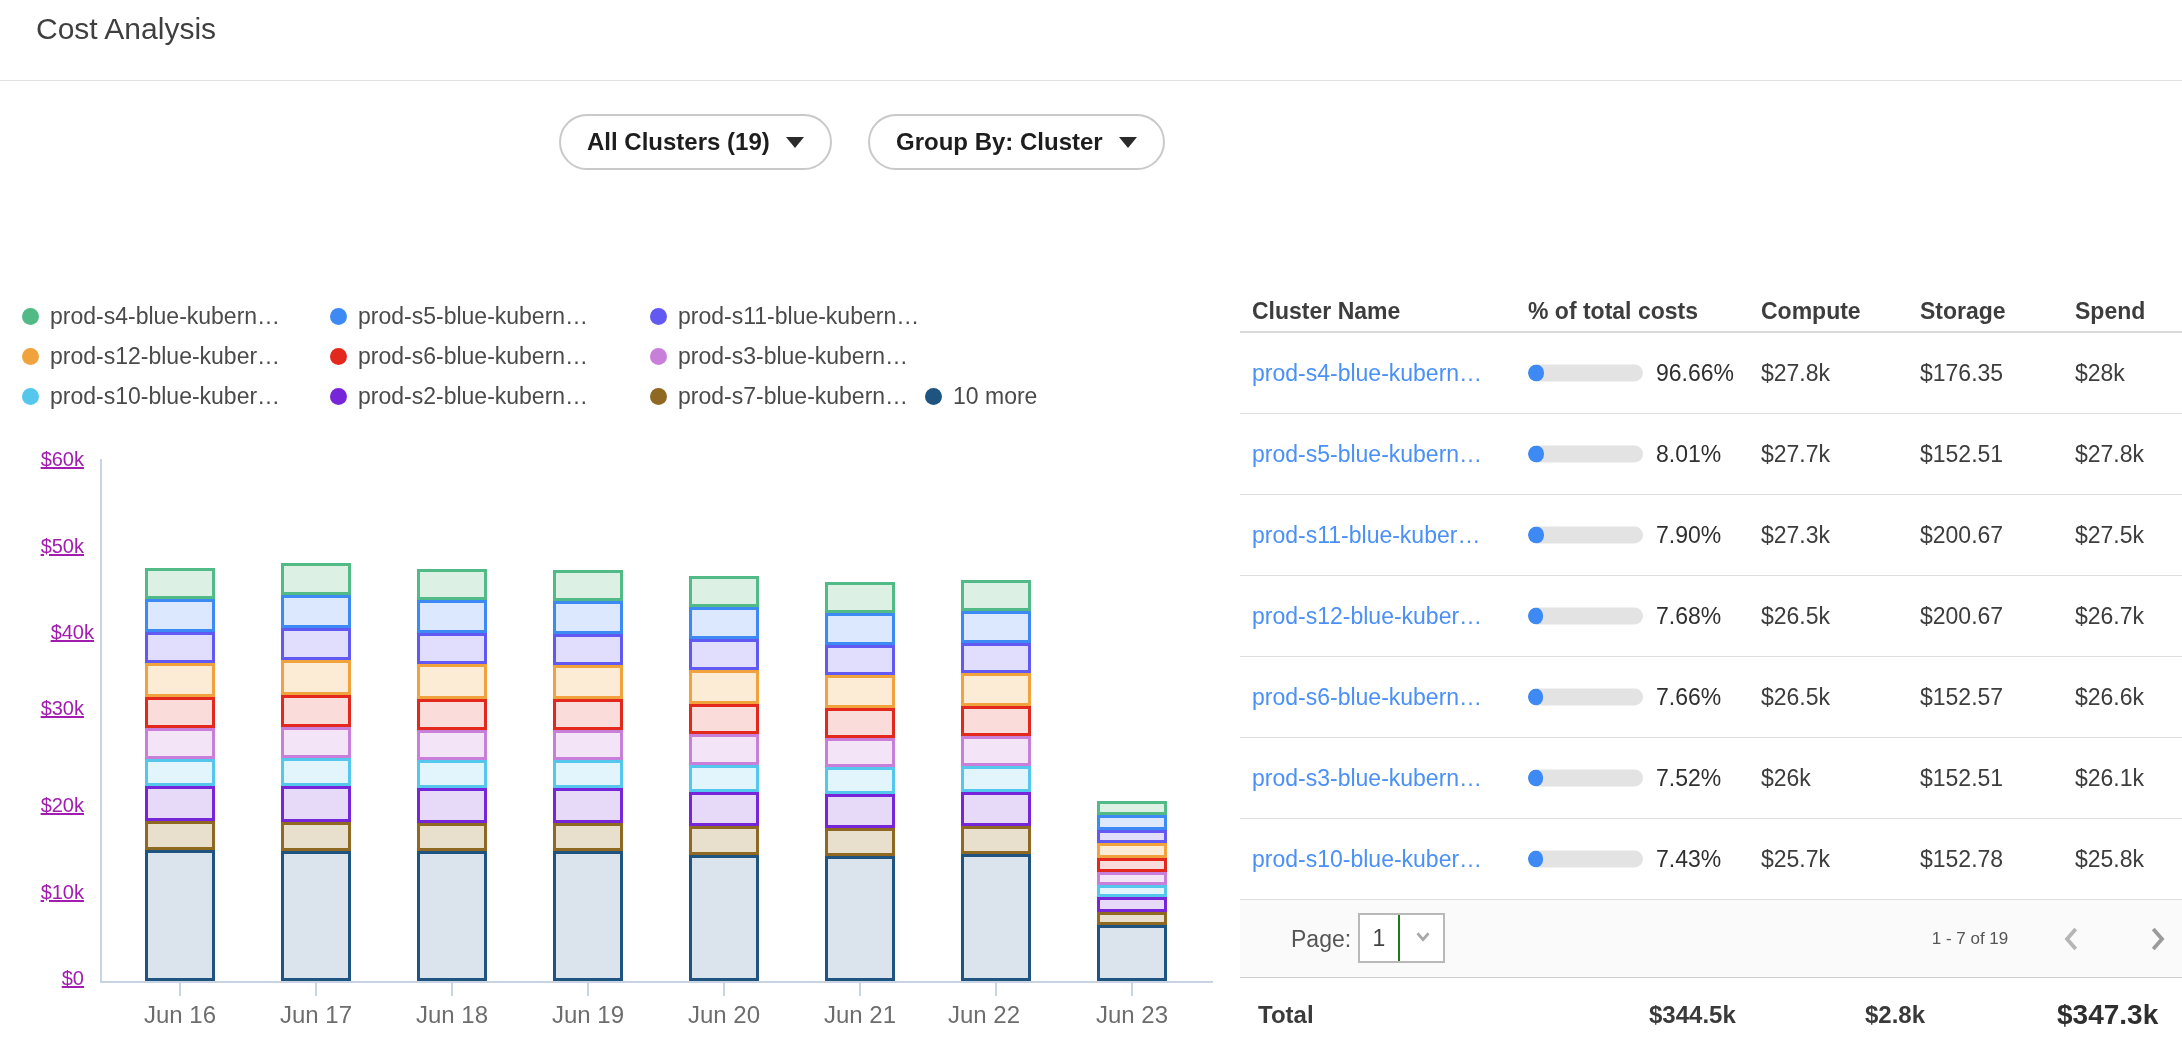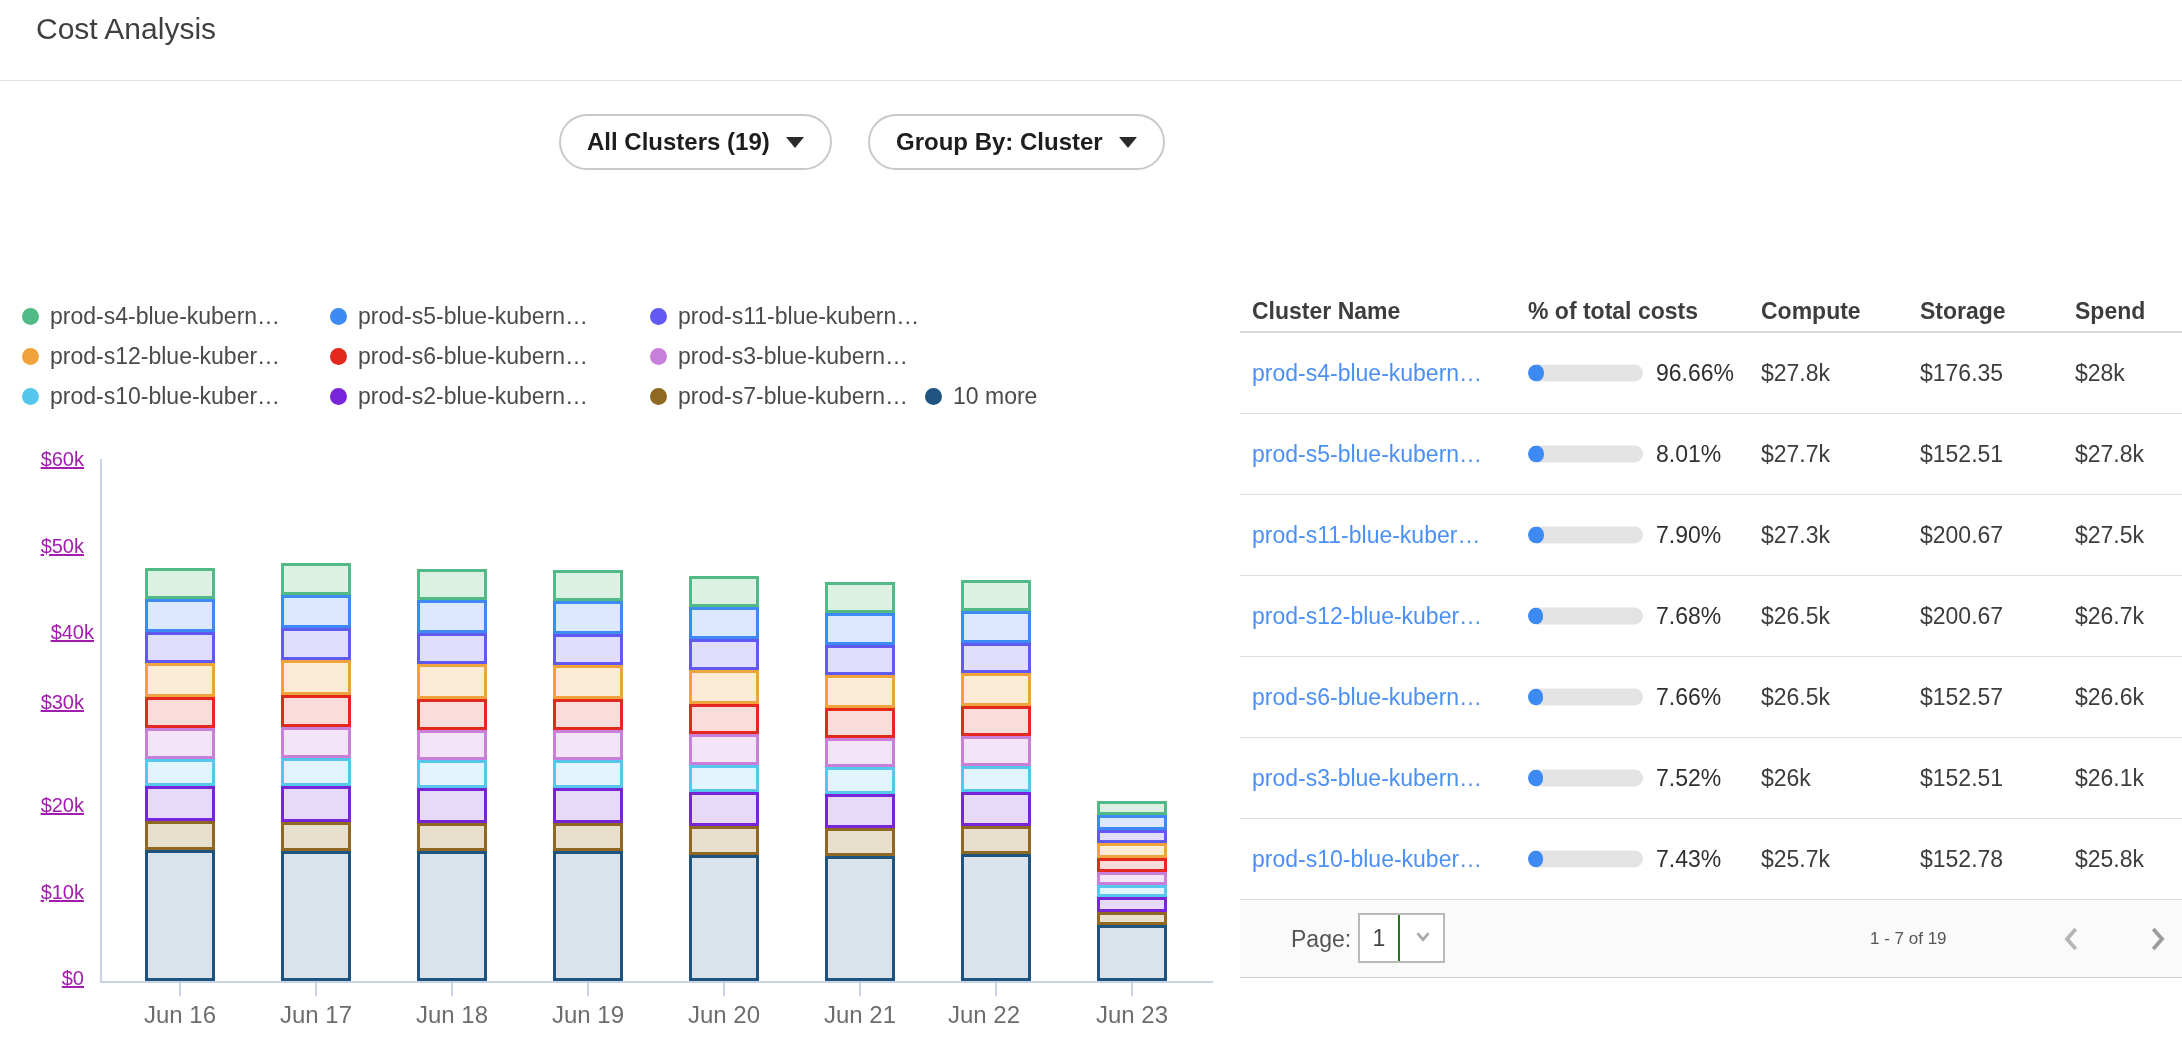--- a/index.html
+++ b/index.html
@@ -40,21 +40,21 @@
   .pbar{position:absolute;left:288px;top:50%;transform:translateY(-50%);width:115px;height:17px;
         background:#e3e3e3;border-radius:9px;overflow:hidden;}
   .pfill{height:100%;background:#3d8af5;border-radius:9px;}
   .pct{left:416px;color:#2f2f2f;}
   .c-compute{left:521px;}
   .c-storage{left:680px;}
   .c-spend{left:835px;}
 
   
   .pager{position:absolute;left:1240px;top:900px;width:942px;height:78px;background:#fafafa;
-         border-bottom:1px solid #cfcfcf;box-sizing:border-box;}
+         border-bottom:1px solid #cfcfcf;box-sizing:border-box;text-align:center;}
   .pager-label{position:absolute;left:51px;top:50%;transform:translateY(-50%);font-size:23px;color:#555;}
   .page-select{position:absolute;left:118px;top:13px;width:87px;height:50px;border:2px solid #b9b9b9;
                background:#fff;box-sizing:border-box;cursor:pointer;}
   .page-select .val{position:absolute;left:0;top:0;width:38px;height:100%;display:flex;align-items:center;
                     justify-content:center;font-size:23px;color:#444;}
   .page-select .green-div{position:absolute;left:38px;top:0;width:2px;height:100%;background:#1f7a1f;}
   .page-select .sel-chev{position:absolute;right:9px;top:50%;transform:translateY(-50%);}
   .range-text{position:absolute;left:630px;top:50%;transform:translateY(-50%);width:200px;font-size:17px;color:#555;}
   .nav-chev{position:absolute;top:50%;transform:translateY(-50%);width:34px;height:34px;cursor:pointer;
             display:flex;align-items:center;justify-content:center;background:none;border:none;padding:0;}
@@ -122,21 +122,21 @@
         <span>10 more</span>
       </div>
     </div>
 
   <div id="chart">
     <div class="axis-v"></div>
     <div class="axis-h"></div>
   <div class="ytick" style="top: 3px;">$60k</div>
       <div class="ytick" style="top: 89.5px;">$50k</div>
       <div class="ytick" style="top: 176px; padding-left: 10px;">$40k</div>
-      <div class="ytick" style="top: 246px;">$30k</div>
+      <div class="ytick" style="top: 252px;">$30k</div>
       <div class="ytick" style="top: 349px;">$20k</div>
       <div class="ytick" style="top: 435.5px;">$10k</div>
       <div class="ytick" style="top: 522px;">$0</div>
       <div class="seg" style="left: 145px; width: 70px; top: 404.52px; height: 131.48px; border-color: rgb(31, 83, 128); background: rgb(219, 227, 236);"></div>
       <div class="seg" style="left: 145px; width: 70px; top: 375.975px; height: 28.545px; border-color: rgb(143, 104, 34); background: rgb(233, 223, 205);"></div>
       <div class="seg" style="left: 145px; width: 70px; top: 341.375px; height: 34.6px; border-color: rgb(118, 37, 216); background: rgb(231, 218, 248);"></div>
       <div class="seg" style="left: 145px; width: 70px; top: 313.695px; height: 27.68px; border-color: rgb(86, 199, 236); background: rgb(226, 245, 252);"></div>
       <div class="seg" style="left: 145px; width: 70px; top: 283.42px; height: 30.275px; border-color: rgb(199, 127, 217); background: rgb(244, 228, 248);"></div>
       <div class="seg" style="left: 145px; width: 70px; top: 252.28px; height: 31.14px; border-color: rgb(227, 41, 29); background: rgb(250, 220, 218);"></div>
       <div class="seg" style="left: 145px; width: 70px; top: 217.68px; height: 34.6px; border-color: rgb(240, 163, 60); background: rgb(252, 236, 214);"></div>
@@ -326,14 +326,20 @@
           <polyline points="15,4 8,12 15,20" fill="none" stroke="#b5b5b5" stroke-width="3"></polyline>
         </svg>
     </button>
     <button class="nav-chev" style="left:2140px;transform:translate(-1240px,-50%);">
       <svg width="30" height="30" viewBox="0 0 24 24">
           <polyline points="9,4 16,12 9,20" fill="none" stroke="#9b9b9b" stroke-width="3"></polyline>
         </svg>
     </button>
   </div>
 
+  <div class="total-row">
+    <div class="tcell" style="left:18px;">Total</div>
+    <div class="tcell" style="left:409px;">$344.5k</div>
+    <div class="tcell" style="left:625px;">$2.8k</div>
+    <div class="tcell" style="left:817px;font-size:28px;color:#2f2f2f;">$347.3k</div>
+  </div>
 
 </div>
 
 </body></html>

